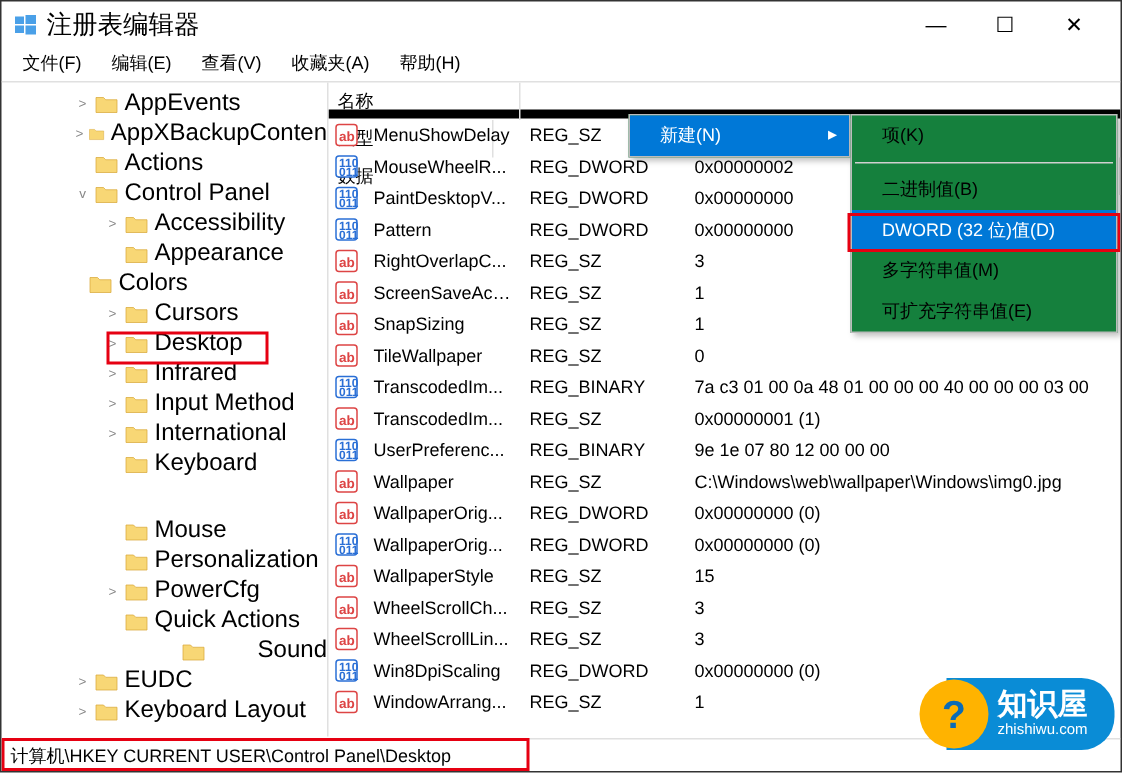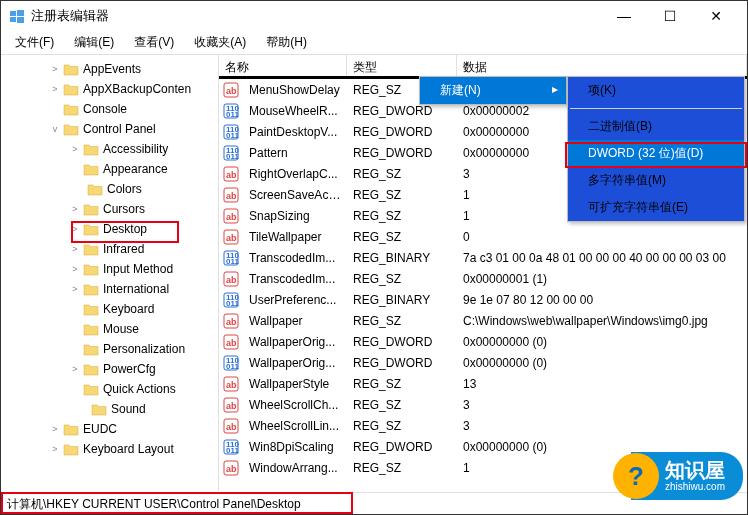--- a/index.html
+++ b/index.html
@@ -1,51 +1,51 @@
 <!DOCTYPE html>
 <html><head>
 <meta charset="utf-8">
 <style>
 * { box-sizing: border-box; margin: 0; padding: 0; font-family: "Microsoft YaHei", "Segoe UI", sans-serif; font-size: 12px; }
 body { width: 748px; height: 515px; background: #fff; overflow: hidden; position: relative; border: 1px solid #333; }
 
 .titlebar { height: 30px; display: flex; align-items: center; padding: 0 8px; }
 .titlebar .app-icon { width: 16px; height: 16px; margin-right: 6px; }
-.titlebar .title { flex: 1; font-size: 13px; }
+.titlebar .title { flex: 1; font-size: 17px; }
 .titlebar .win-btns { display: flex; }
 .titlebar .win-btn { width: 46px; height: 30px; display: flex; align-items: center; justify-content: center; font-size: 14px; }
 
 .menubar { height: 24px; display: flex; align-items: center; padding: 0 4px; border-bottom: 1px solid #e0e0e0; }
 .menubar .menu-item { padding: 3px 10px; font-size: 12px; }
 
 .content { display: flex; height: 436px; position: relative; }
 
 .tree-pane { width: 218px; border-right: 1px solid #e0e0e0; overflow: hidden; padding-top: 4px; position: relative; }
 .tree-row { display: flex; align-items: center; height: 20px; white-space: nowrap; }
 .tree-row .expander { width: 12px; text-align: center; color: #888; font-size: 9px; margin-right: 2px; }
 .tree-row .folder-icon { width: 16px; height: 14px; margin-right: 4px; }
-.tree-row .label { font-size: 12px; }
+.tree-row .label { font-size: 16px; }
 .highlight-desktop { position: absolute; border: 2px solid #e60012; pointer-events: none; }
 
 .list-pane { flex: 1; position: relative; overflow: hidden; }
-.list-header { display: flex; height: 24px; border-bottom: 3px solid #000000; }
+.list-header { display: flex; height: 24px; border-bottom: 6px solid #000000; flex-direction: column; }
 .list-header .col { padding: 4px 6px; border-right: 1px solid #e0e0e0; font-size: 12px; }
 .col-name { width: 128px; }
 .col-type { width: 110px; }
 .col-data { flex: 1; }
 .list-body { }
 .list-row { display: flex; align-items: center; height: 21px; }
 .list-row .cell { padding: 0 6px; overflow: hidden; white-space: nowrap; text-overflow: ellipsis; font-size: 12px; }
 .list-row .val-icon { width: 16px; height: 16px; margin-left: 4px; margin-right: 4px; flex-shrink: 0; }
 
 .statusbar { position: absolute; bottom: 0; left: 0; right: 0; height: 22px; border-top: 1px solid #e0e0e0; padding: 3px 6px; font-size: 12px; }
 .statusbar-highlight { position: absolute; bottom: 0; left: 0; border: 2px solid #e60012; height: 22px; width: 352px; pointer-events: none; }
 
 
-.ctx-menu { position: absolute; background: #1d4ed8; border: 1px solid #bcbcbc; box-shadow: 2px 2px 4px rgba(0,0,0,0.25); }
+.ctx-menu { position: absolute; background: #15803d; border: 1px solid #bcbcbc; box-shadow: 2px 2px 4px rgba(0,0,0,0.25); }
 .ctx-menu .mi { padding: 5px 30px 5px 20px; font-size: 12px; position: relative; }
 .ctx-menu .mi.hover { background: #0078d7; color: #fff; }
 .ctx-menu .mi .arrow { position: absolute; right: 8px; top: 5px; }
 .ctx-sep { height: 1px; background: #d0d0d0; margin: 4px 2px; }
 .dword-highlight { position: absolute; border: 2px solid #e60012; pointer-events: none; }
 
 
 .badge { position: absolute; right: 4px; bottom: 14px; display: flex; align-items: center; }
 .badge-circle { width: 46px; height: 46px; border-radius: 50%; background: #ffb300; display: flex; align-items: center; justify-content: center; z-index: 2; position: relative; }
 .badge-q { color: #0a6bb7; font-size: 26px; font-weight: bold; }
@@ -100,21 +100,21 @@
         <svg class="folder folder-icon" viewBox="0 0 16 14" width="16" height="14">
           <path d="M1 3 h5 l1.5 1.5 H15 V13 H1 Z"></path>
         </svg>
         <span class="label">AppXBackupConten</span>
       </div>
       <div class="tree-row" style="padding-left: 48px;">
         <span class="expander"></span>
         <svg class="folder folder-icon" viewBox="0 0 16 14" width="16" height="14">
           <path d="M1 3 h5 l1.5 1.5 H15 V13 H1 Z"></path>
         </svg>
-        <span class="label">Console</span>
+        <span class="label">Actions</span>
       </div>
       <div class="tree-row" style="padding-left: 48px;">
         <span class="expander">v</span>
         <svg class="folder folder-icon" viewBox="0 0 16 14" width="16" height="14">
           <path d="M1 3 h5 l1.5 1.5 H15 V13 H1 Z"></path>
         </svg>
         <span class="label">Control Panel</span>
       </div>
       <div class="tree-row" style="padding-left: 68px;">
         <span class="expander">&gt;</span>
@@ -123,21 +123,21 @@
         </svg>
         <span class="label">Accessibility</span>
       </div>
       <div class="tree-row" style="padding-left: 68px;">
         <span class="expander"></span>
         <svg class="folder folder-icon" viewBox="0 0 16 14" width="16" height="14">
           <path d="M1 3 h5 l1.5 1.5 H15 V13 H1 Z"></path>
         </svg>
         <span class="label">Appearance</span>
       </div>
-      <div class="tree-row" style="padding-left: 72px;">
+      <div class="tree-row" style="padding-left: 44px;">
         <span class="expander"></span>
         <svg class="folder folder-icon" viewBox="0 0 16 14" width="16" height="14">
           <path d="M1 3 h5 l1.5 1.5 H15 V13 H1 Z"></path>
         </svg>
         <span class="label">Colors</span>
       </div>
       <div class="tree-row" style="padding-left: 68px;">
         <span class="expander">&gt;</span>
         <svg class="folder folder-icon" viewBox="0 0 16 14" width="16" height="14">
           <path d="M1 3 h5 l1.5 1.5 H15 V13 H1 Z"></path>
@@ -172,21 +172,21 @@
         </svg>
         <span class="label">International</span>
       </div>
       <div class="tree-row" style="padding-left: 68px;">
         <span class="expander"></span>
         <svg class="folder folder-icon" viewBox="0 0 16 14" width="16" height="14">
           <path d="M1 3 h5 l1.5 1.5 H15 V13 H1 Z"></path>
         </svg>
         <span class="label">Keyboard</span>
       </div>
-      <div class="tree-row" style="padding-left: 68px;">
+      <div class="tree-row" style="padding-left: 68px; margin-top: 25px;">
         <span class="expander"></span>
         <svg class="folder folder-icon" viewBox="0 0 16 14" width="16" height="14">
           <path d="M1 3 h5 l1.5 1.5 H15 V13 H1 Z"></path>
         </svg>
         <span class="label">Mouse</span>
       </div>
       <div class="tree-row" style="padding-left: 68px;">
         <span class="expander"></span>
         <svg class="folder folder-icon" viewBox="0 0 16 14" width="16" height="14">
           <path d="M1 3 h5 l1.5 1.5 H15 V13 H1 Z"></path>
@@ -200,21 +200,21 @@
         </svg>
         <span class="label">PowerCfg</span>
       </div>
       <div class="tree-row" style="padding-left: 68px;">
         <span class="expander"></span>
         <svg class="folder folder-icon" viewBox="0 0 16 14" width="16" height="14">
           <path d="M1 3 h5 l1.5 1.5 H15 V13 H1 Z"></path>
         </svg>
         <span class="label">Quick Actions</span>
       </div>
-      <div class="tree-row" style="padding-left: 76px;">
+      <div class="tree-row" style="padding-left: 76px; justify-content: space-between;">
         <span class="expander"></span>
         <svg class="folder folder-icon" viewBox="0 0 16 14" width="16" height="14">
           <path d="M1 3 h5 l1.5 1.5 H15 V13 H1 Z"></path>
         </svg>
         <span class="label">Sound</span>
       </div>
       <div class="tree-row" style="padding-left: 48px;">
         <span class="expander">&gt;</span>
         <svg class="folder folder-icon" viewBox="0 0 16 14" width="16" height="14">
           <path d="M1 3 h5 l1.5 1.5 H15 V13 H1 Z"></path>
@@ -368,21 +368,21 @@
           <div class="cell col-type" style="width:110px">REG_DWORD</div>
           <div class="cell col-data" style="flex:1">0x00000000 (0)</div>
         </div>
         <div class="list-row">
           <svg class="reg-str val-icon" viewBox="0 0 16 16" width="16" height="16">
             <rect x="1" y="1" width="14" height="14" rx="2"></rect>
             <text x="3" y="12">ab</text>
           </svg>
           <div class="cell col-name" style="width:104px">WallpaperStyle</div>
           <div class="cell col-type" style="width:110px">REG_SZ</div>
-          <div class="cell col-data" style="flex:1">13</div>
+          <div class="cell col-data" style="flex:1">15</div>
         </div>
         <div class="list-row">
           <svg class="reg-str val-icon" viewBox="0 0 16 16" width="16" height="16">
             <rect x="1" y="1" width="14" height="14" rx="2"></rect>
             <text x="3" y="12">ab</text>
           </svg>
           <div class="cell col-name" style="width:104px">WheelScrollCh...</div>
           <div class="cell col-type" style="width:110px">REG_SZ</div>
           <div class="cell col-data" style="flex:1">3</div>
         </div>

